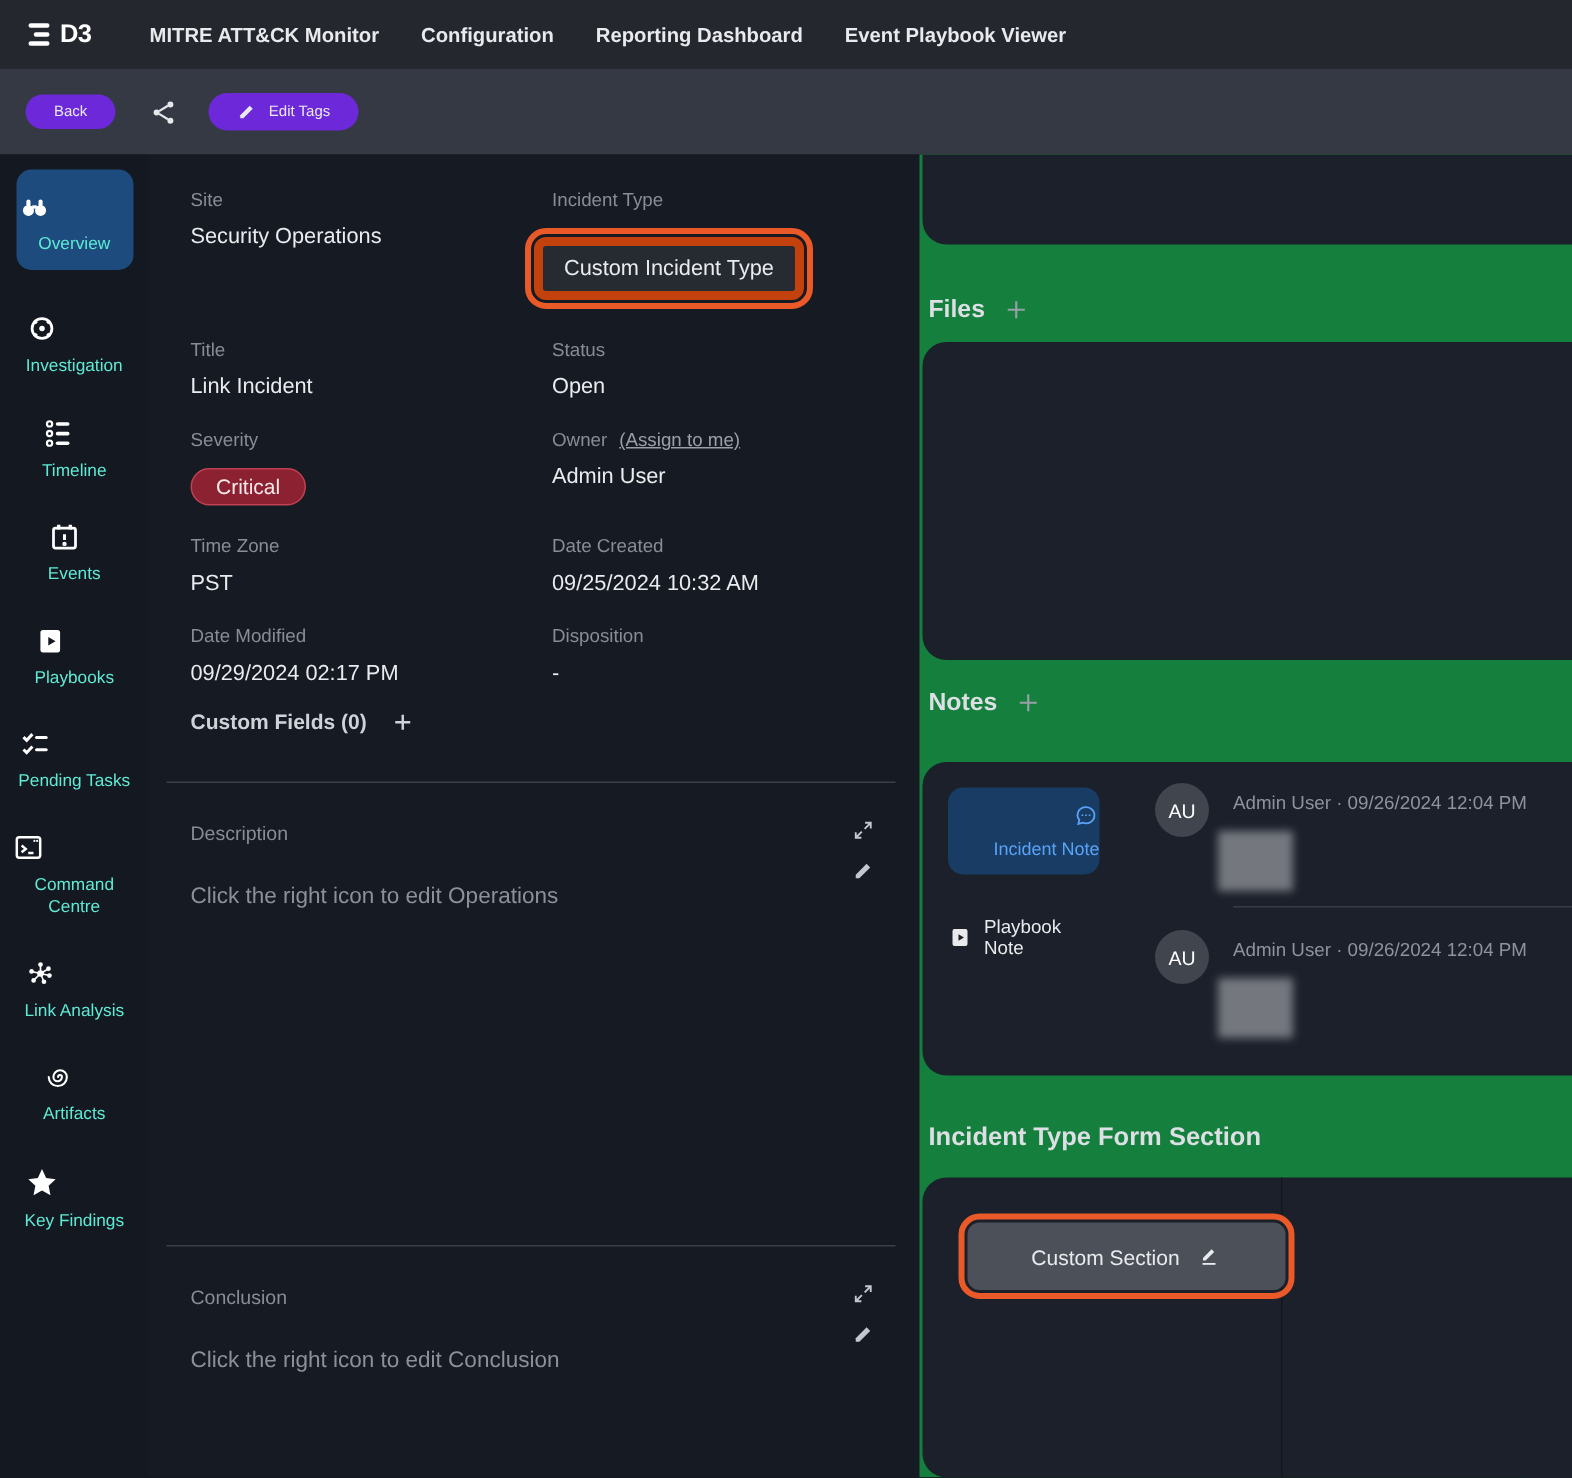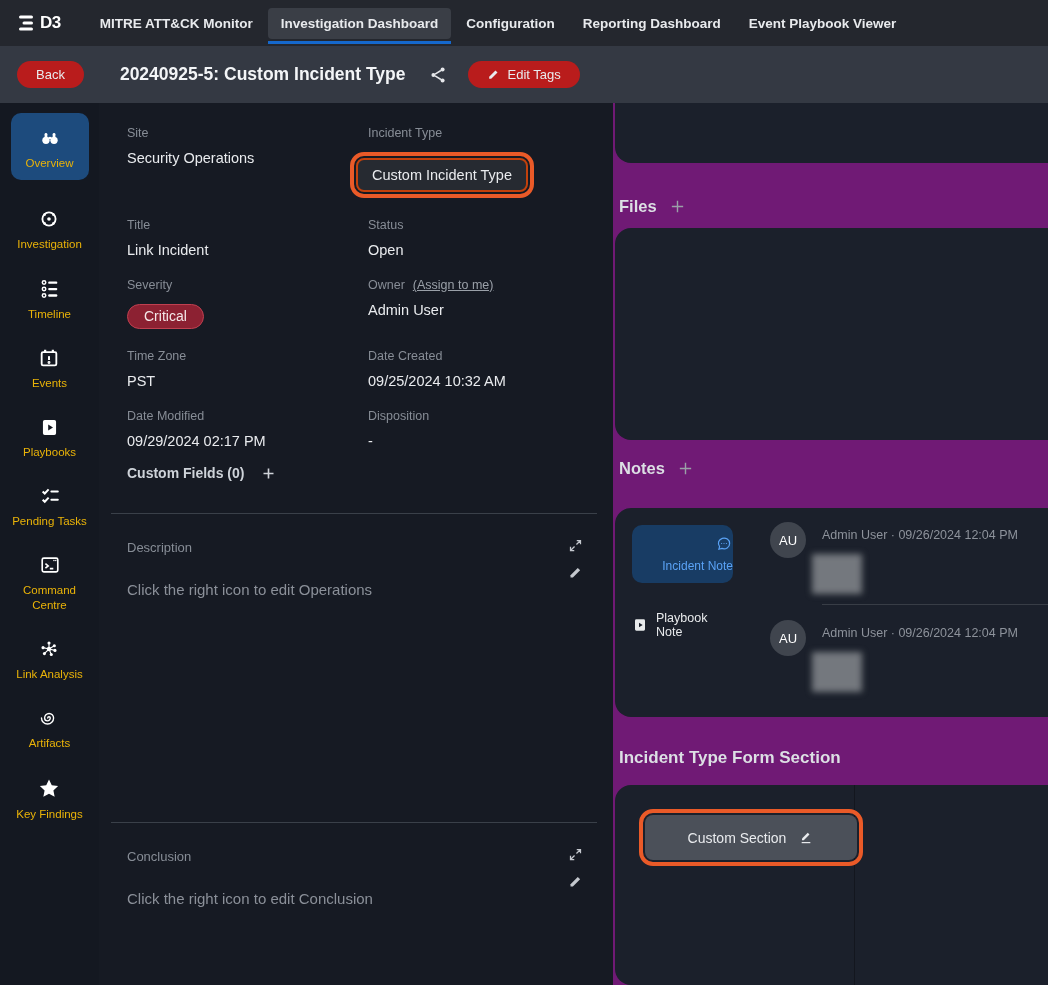--- a/index.html
+++ b/index.html
@@ -13,59 +13,59 @@
   .logo svg { display:block; }
   .logo-text { font-size:17px; font-weight:bold; letter-spacing:-0.5px; color:#fff; }
   .nav-item { color:#e8eaed; font-size:13.5px; font-weight:bold; padding:8px 13px; margin-right:2px;
               white-space:nowrap; cursor:default; position:relative; border-radius:4px; }
   .nav-item.active { background:#3a3e46; }
   .nav-item.active::after { content:""; position:absolute; left:0; right:0; bottom:-5px; height:3px; background:#1568cc; }
 
   
   .header { position:absolute; left:0; top:46px; width:1048px; height:57px; background:#343943;
             display:flex; align-items:center; }
-  .pill-btn { background:#b91c1c; color:#e9ebee; border:none; border-radius:16px; font-size:13px;
+  .pill-btn { background:#6d28d9; color:#e9ebee; border:none; border-radius:16px; font-size:10px;
               font-family:inherit; padding:6px 19px; display:inline-flex; align-items:center; gap:8px; cursor:pointer; }
   .back-btn { margin-left:17px; }
   .page-title { margin-left:36px; color:#f3f5f7; font-size:17.5px; font-weight:bold; }
   .share { margin-left:22px; color:#e6e8eb; display:flex; }
   .edit-tags { margin-left:20px; }
 
   
   .sidebar { position:absolute; left:0; top:103px; width:99px; height:882px; background:#141821;
              display:flex; flex-direction:column; align-items:center; padding-top:10px; }
-  .sb-item { display:flex; flex-direction:column; align-items:center; color:#eab308; margin-bottom:26px; cursor:pointer; }
+  .sb-item { display:flex; flex-direction:column; color:#5eead4; margin-bottom:26px; cursor:pointer; }
   .sb-item .sb-icon { color:#fff; margin-bottom:7px; display:flex; }
   .sb-label { font-size:11.5px; text-align:center; max-width:84px; line-height:1.25; }
   .sb-item.active { background:#1d4b7d; border-radius:10px; width:78px; padding:14px 0 10px; margin-bottom:28px; }
 
   
   .main { position:absolute; left:99px; top:103px; width:514px; height:882px; background:#161a23; padding:23px 0 0 28px; }
   .field-grid { display:grid; grid-template-columns:241px 1fr; row-gap:20px; }
   .f-label { color:#878d96; font-size:12.5px; margin-bottom:10px; display:flex; align-items:baseline; gap:8px; }
   .f-value { color:#e9ebee; font-size:14.5px; }
   .assign-link { color:#9aa0a8; text-decoration:underline; cursor:pointer; }
   .badge-critical { display:inline-block; background:#8c2132; border:1.5px solid #bf4050; color:#f4e8e9;
                     font-size:14px; padding:3px 16px 4px; border-radius:15px; margin-top:2px; }
   .hl-ring { display:inline-flex; border:4px solid #ea5a28; border-radius:14px; padding:2px; }
   .it-ring { margin-left:-18px; margin-top:2px; }
-  .it-box { background:#262a31; border:2px solid #c2410c; border-radius:8px; padding:7px 14px; color:#e9ebee; font-size:14.5px; }
+  .it-box { background:#262a31; border:6px solid #c2410c; border-radius:8px; padding:7px 14px; color:#e9ebee; font-size:14.5px; }
   .custom-fields { margin-top:16px; display:flex; align-items:center; gap:17px; }
   .cf-label { color:#ced3d9; font-size:14px; font-weight:bold; }
   .plus-icon { color:#cfd3d9; display:flex; cursor:pointer; }
   .m-divider { border:none; border-top:1px solid #3a4049; margin:32px 16px 0 -16px; }
   .text-section { position:relative; height:308px; padding-top:26px; }
   .text-section.conclusion { height:180px; }
   .ts-label { color:#878d96; font-size:13px; }
   .ts-placeholder { margin-top:26px; color:#8b9099; font-size:15px; }
   .ts-icons { position:absolute; right:30px; top:24px; display:flex; flex-direction:column; gap:12px; color:#c4c8ce; }
   .ts-icons span { cursor:pointer; display:flex; }
 
   
-  .rp { position:absolute; left:613px; top:103px; width:435px; height:882px; background:#701a75; overflow:hidden; }
+  .rp { position:absolute; left:613px; top:103px; width:435px; height:882px; background:#15803d; overflow:hidden; }
   .rp-card { position:absolute; left:2px; width:450px; background:#1b202b; border-radius:16px; }
   .top-card { top:0; height:60px; border-radius:0 0 16px 16px; }
   .rp-title { position:absolute; left:6px; display:flex; align-items:center; gap:12px; color:#dcdfe4;
               font-size:16.5px; font-weight:bold; }
   .rp-title .plus-icon { color:#9aa0a8; }
   .files-title { top:94px; }
   .files-card { top:125px; height:212px; }
   .notes-title { top:356px; }
   .notes-card { top:405px; height:209px; }
   .form-title { top:645px; font-size:17px; }
@@ -97,29 +97,27 @@
   <div class="topnav">
     <div class="logo">
       <svg width="19" height="18" viewBox="0 0 19 18" fill="currentColor">
         <rect x="1" y="1.5" width="14" height="3" rx="1.5"></rect>
         <rect x="4.5" y="7.5" width="10.5" height="3" rx="1.5"></rect>
         <rect x="1" y="13.5" width="14" height="3" rx="1.5"></rect>
       </svg>
       <span class="logo-text">D3</span>
     </div>
     <div class="nav-item">MITRE ATT&amp;CK Monitor</div>
-    <div class="nav-item active">Investigation Dashboard</div>
     <div class="nav-item">Configuration</div>
     <div class="nav-item">Reporting Dashboard</div>
     <div class="nav-item">Event Playbook Viewer</div>
   </div>
 
   <div class="header">
     <button class="pill-btn back-btn">Back</button>
-    <div class="page-title">20240925-5: Custom Incident Type</div>
     <span class="share">
       <svg width="20" height="20" viewBox="0 0 24 24" fill="currentColor">
         <circle cx="17.5" cy="5.5" r="2.4"></circle>
           <circle cx="6.5" cy="12" r="2.4"></circle>
           <circle cx="17.5" cy="18.5" r="2.4"></circle>
         <path d="M8.5 10.9 L15.5 6.6 M8.5 13.1 L15.5 17.4" stroke="currentColor" stroke-width="1.8"></path>
       </svg>
     </span>
     <button class="pill-btn edit-tags">
       <span style="display:flex;">

